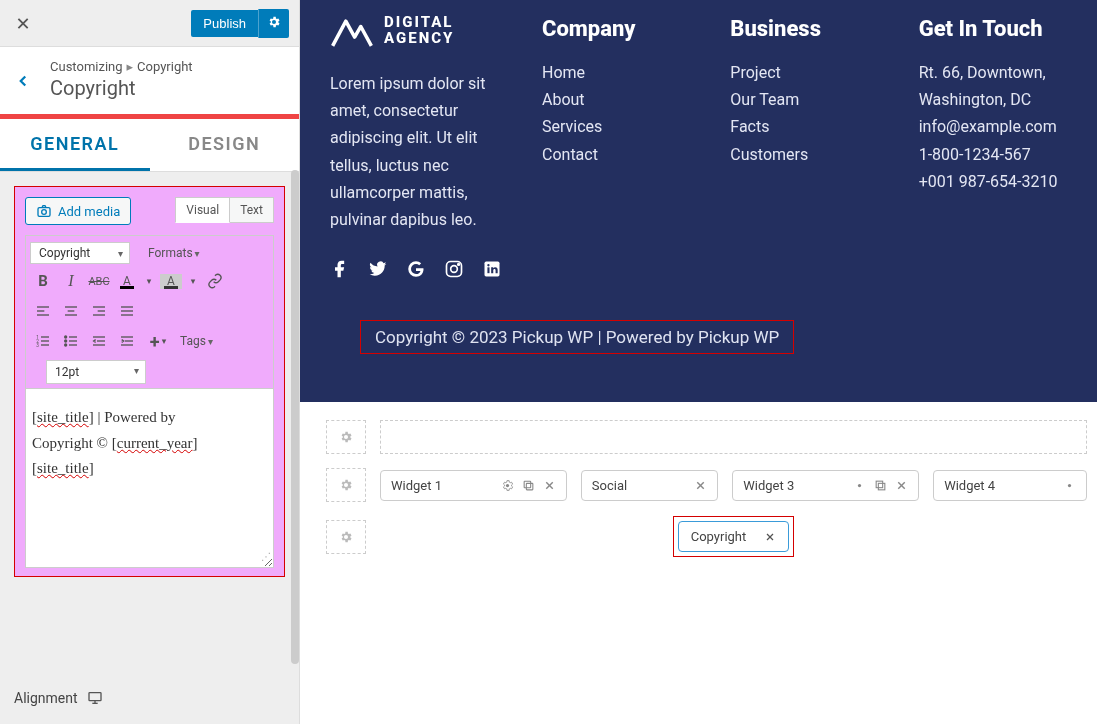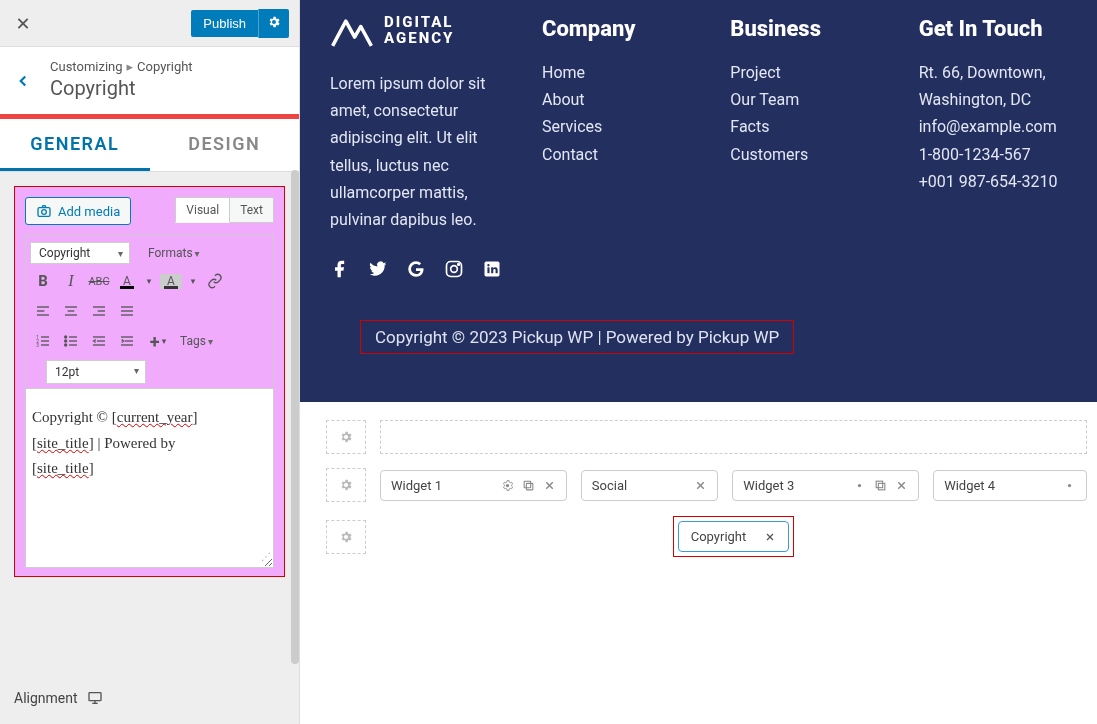--- a/index.html
+++ b/index.html
@@ -259,22 +259,22 @@
                 <span style="font-size:9px;margin-left:2px">▾</span>
               </div>
             <div class="tb-label">Tags</div>
           </div>
           <div class="tb-row font-size-row">
             <div class="font-size-sel">12pt</div>
           </div>
         </div>
 
         <div class="editor-area">
+          <div><span>[</span><span class="sc">site_title</span><span>] | Powered by</span></div>
           <div><span>Copyright © [</span><span class="sc">current_year</span><span>]</span></div>
-          <div><span>[</span><span class="sc">site_title</span><span>] | Powered by</span></div>
           <div><span>[</span><span class="sc">site_title</span><span>]</span></div>
           <div class="resize-handle">⋰</div>
         </div>
       </div>
     </div>
 
     <div class="alignment-row">
       <span>Alignment</span>
       <svg viewBox="0 0 24 24" fill="none" stroke="currentColor" stroke-width="2">
           <rect x="3" y="4" width="18" height="12" rx="1"></rect>

